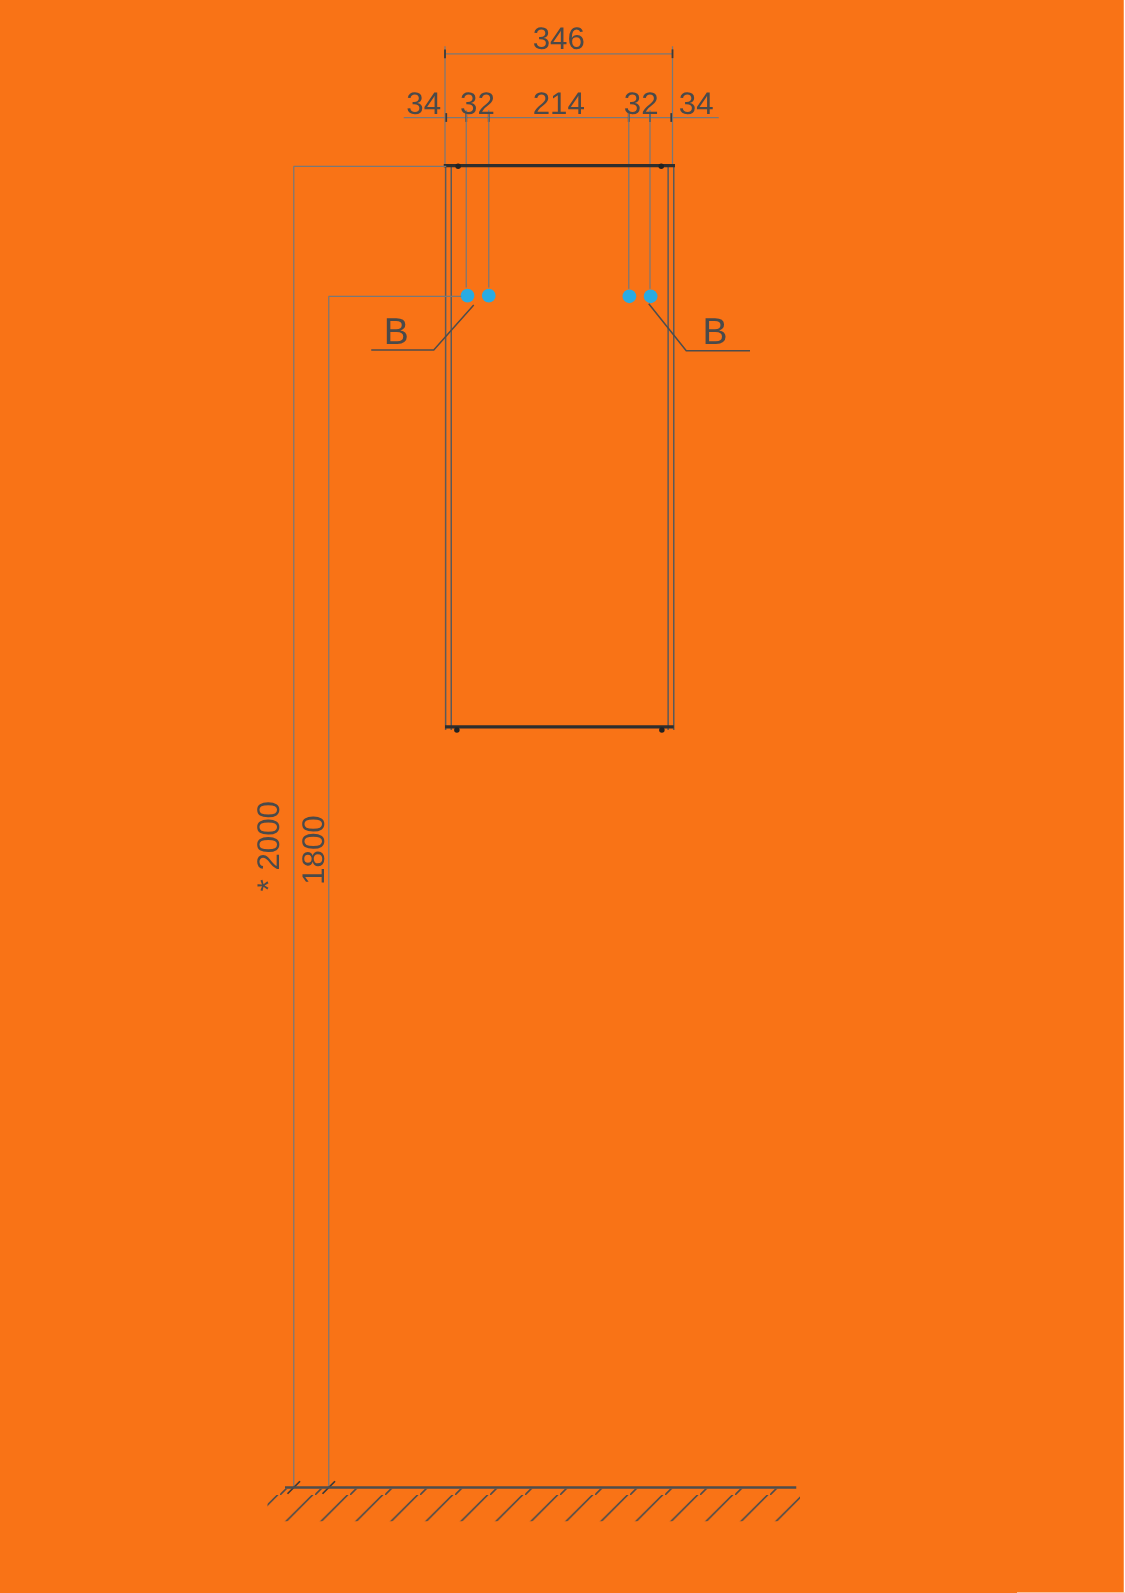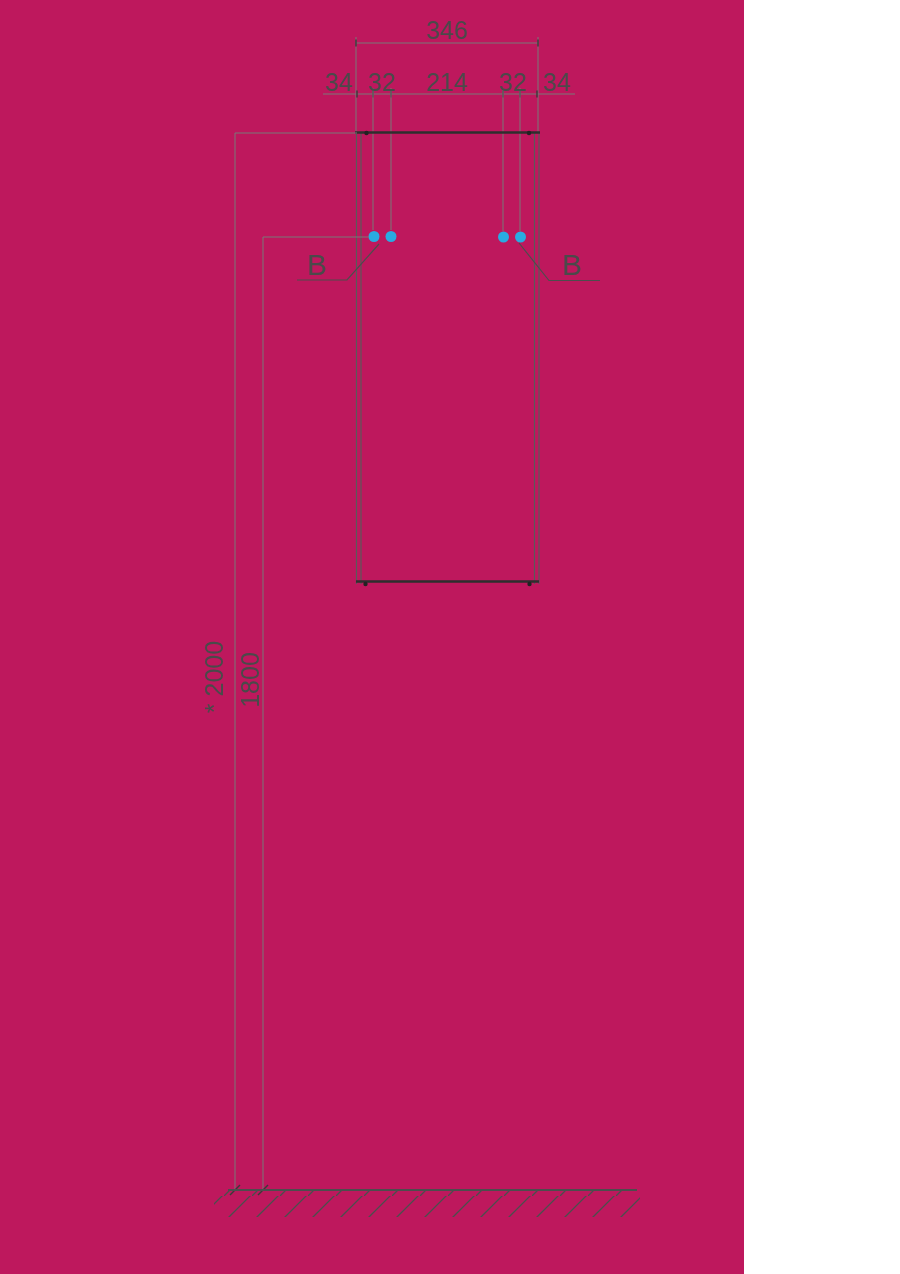--- a/index.html
+++ b/index.html
@@ -2,23 +2,23 @@
 <html><head>
 <meta charset="utf-8">
 <style>
   html, body {
     margin: 0;
     padding: 0;
     background: #ffffff;
   }
   .page {
     position: relative;
-    width: 744px;
+    width: 899px;
     height: 1274px;
-    background: #be185d;
+    background: #f97316;
     overflow: hidden;
   }
   svg text {
     font-family: "Liberation Sans", sans-serif;
     fill: #4a4a4a;
     font-weight: 300;
   }
   .dim-text  { font-size: 25px; }
   .b-text    { font-size: 30px; }
   .thin      { stroke: #787878; stroke-width: 1; fill: none; }

